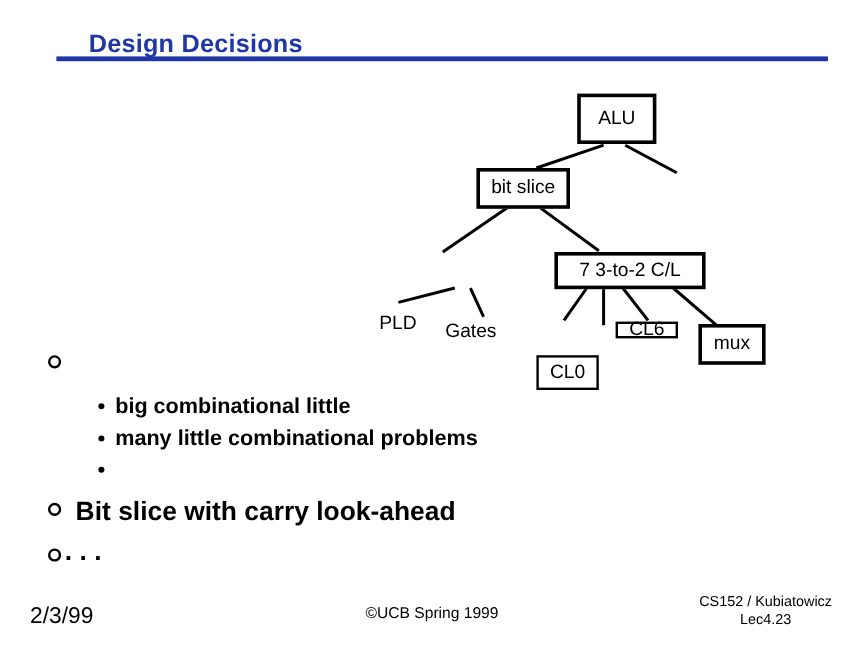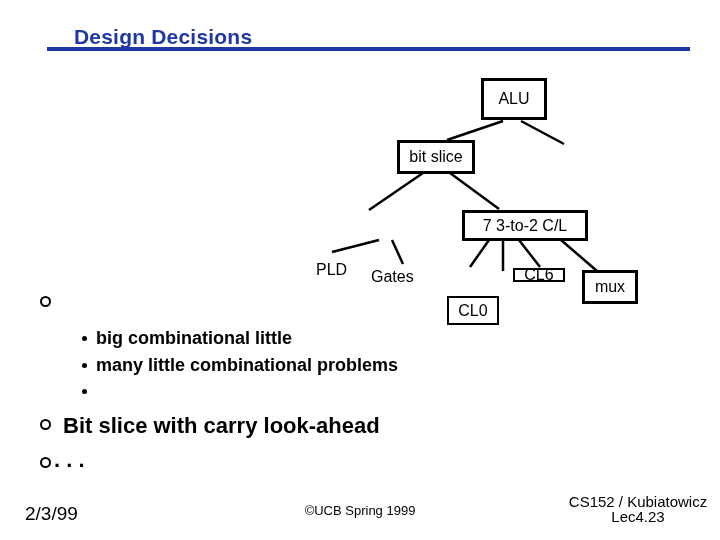--- a/index.html
+++ b/index.html
@@ -59,21 +59,21 @@
     position:absolute; left:96px; font-size:18px; font-weight:bold; line-height:20px; white-space:nowrap;
   }
   #sub1 { top:328px; }
   #sub2 { top:355px; }
   #sub3 { top:381px; }
   
   .footer-date { position:absolute; left:25px; top:503px; font-size:19px; }
   .footer-copy { position:absolute; left:0; top:503px; width:720px; text-align:center; font-size:13px; }
   .footer-course {
     position:absolute; left:563px; top:494px; width:150px; text-align:center;
-    font-size:15px; line-height:15px;
+    font-size:12px; line-height:15px;
   }
 </style>
 </head>
 <body>
 
 <div class="slide">
 
   <div class="title">Design Decisions</div>
   <div class="title-rule"></div>
 

